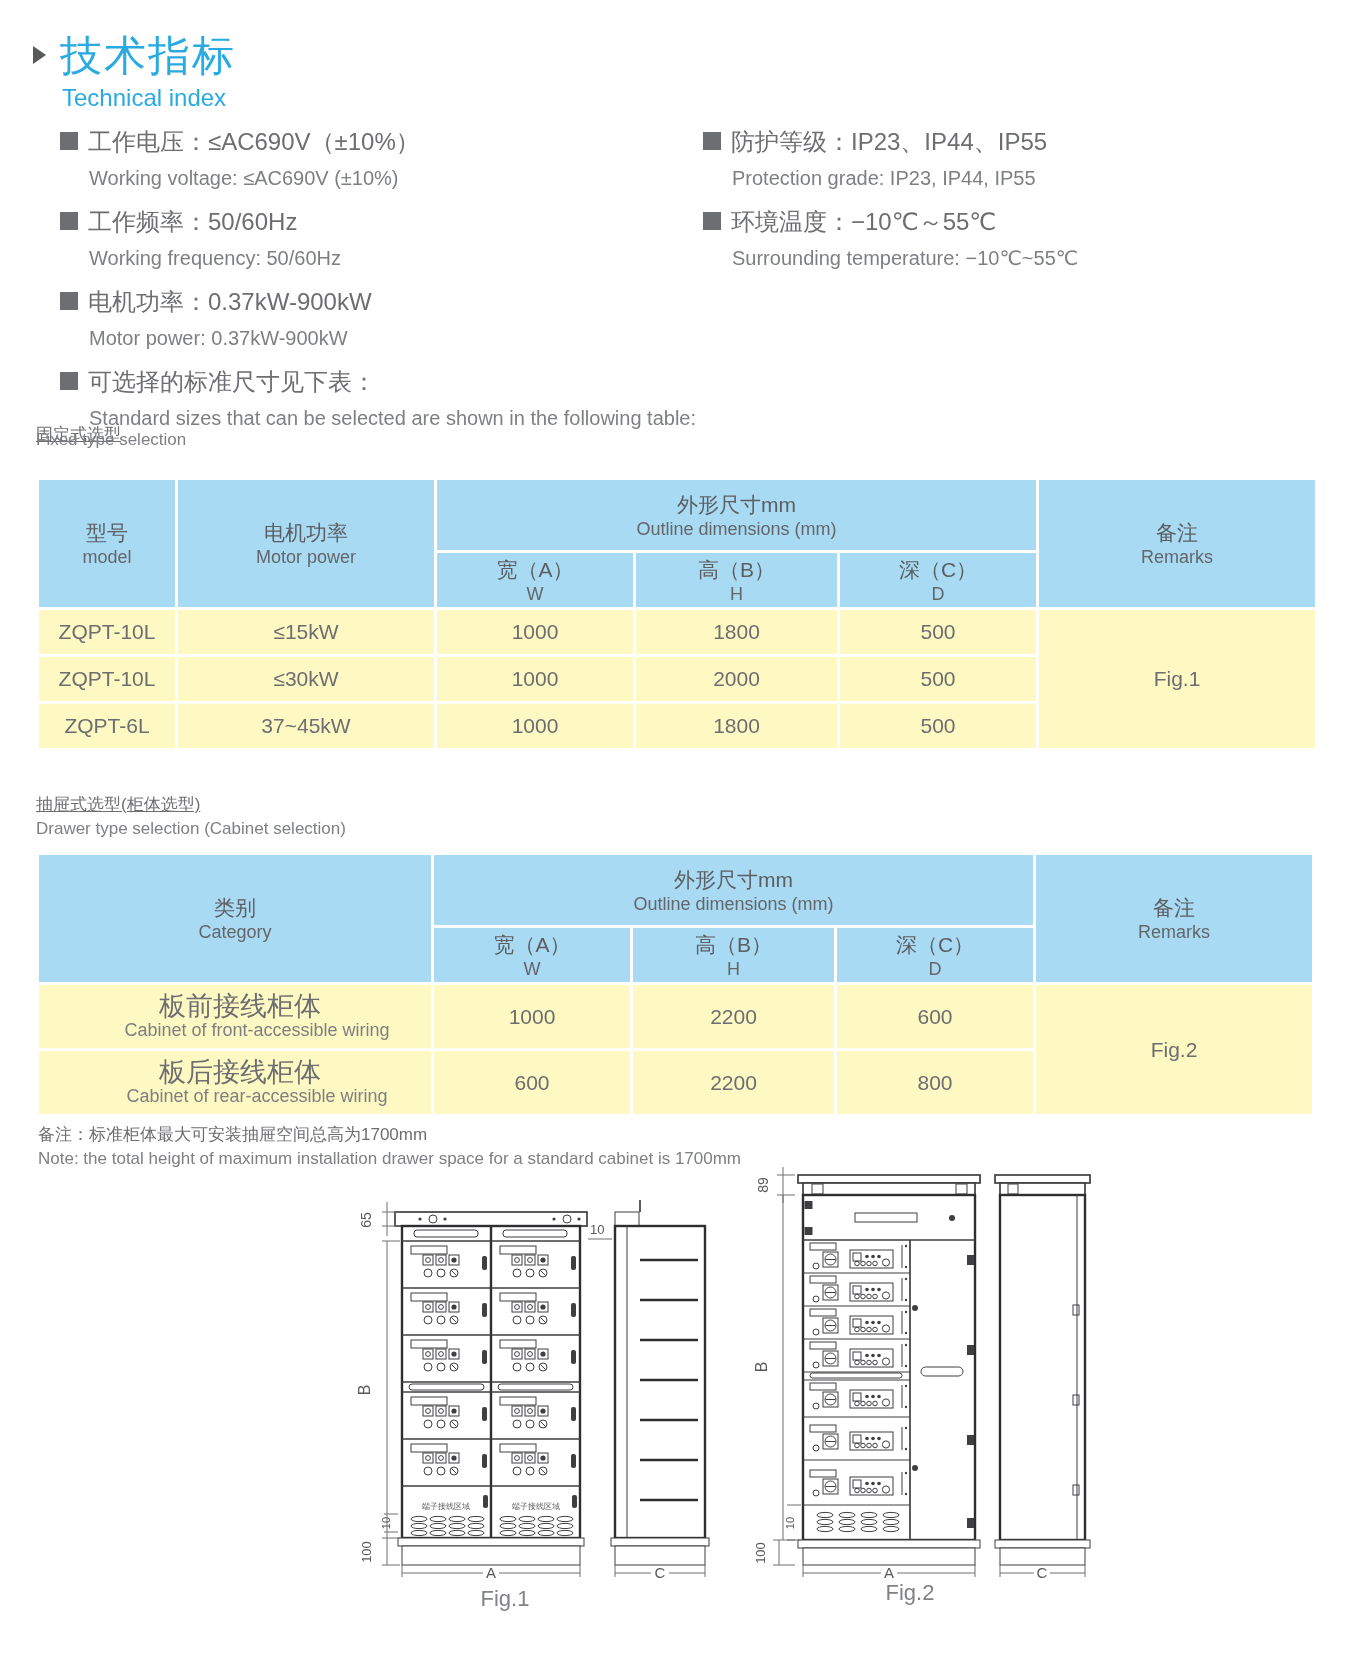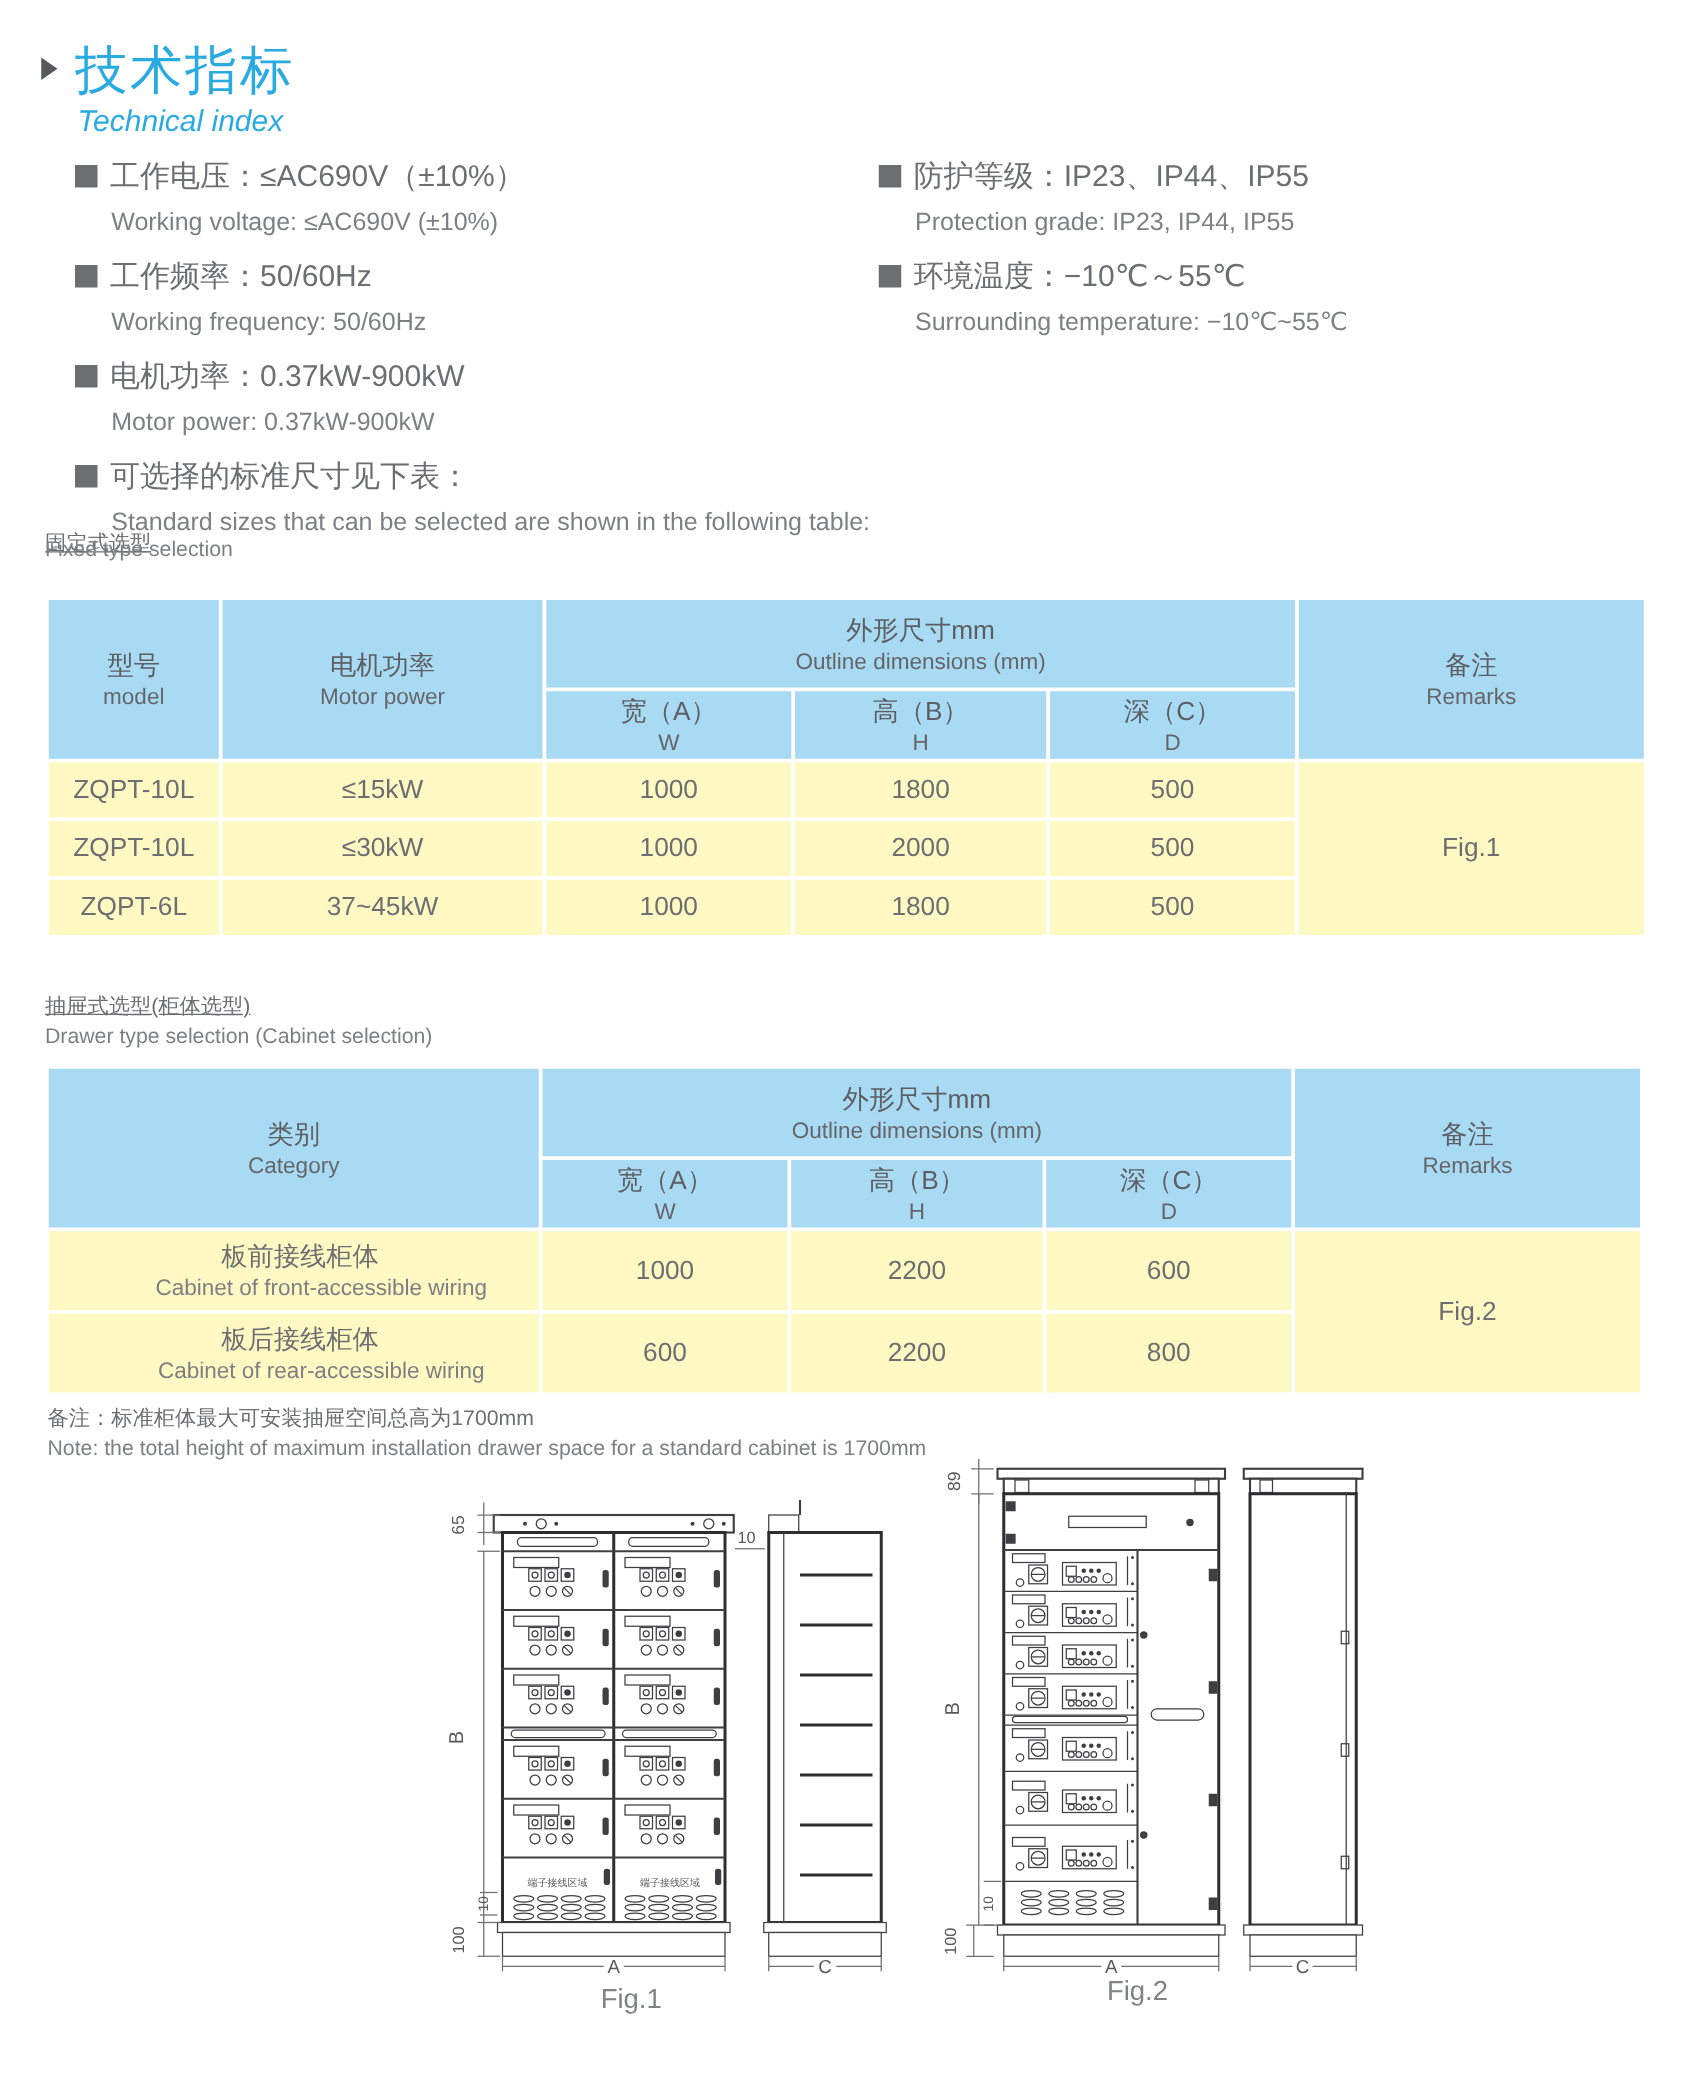--- a/index.html
+++ b/index.html
@@ -3,37 +3,37 @@
 <meta charset="utf-8">
 <style>
 *{margin:0;padding:0;box-sizing:border-box;}
 html,body{background:#ffffff;}
 .page{position:relative;width:1357px;height:1660px;background:#fff;overflow:hidden;
   font-family:"Liberation Sans","DejaVu Sans",sans-serif;color:#6d6e71;}
 
 .title-arrow{position:absolute;left:33px;top:46px;width:0;height:0;
   border-left:13px solid #58595b;border-top:9px solid transparent;border-bottom:9px solid transparent;}
 .title-cn{position:absolute;left:60px;top:30px;font-size:42px;line-height:52px;color:#29abe2;letter-spacing:2px;}
-.title-en{position:absolute;left:62px;top:84px;font-size:24px;color:#29abe2;font-style:italic;}
+.title-en{position:absolute;left:62px;top:84px;font-size:24px;color:#29abe2;}
 
 .spec-col{position:absolute;top:127px;width:640px;}
 .spec-cn{display:flex;align-items:flex-start;font-size:24px;line-height:30px;color:#6d6e71;}
 .sq{flex:0 0 auto;width:18px;height:18px;background:#6d6e71;margin:5px 10px 0 0;}
 .spec-en{font-size:20px;line-height:24px;color:#7d7f83;margin:9px 0 17px 29px;}
 
 .seclabel-cn{position:absolute;left:36px;font-size:17px;color:#6d6e71;text-decoration:underline;}
 .seclabel-en{position:absolute;left:36px;font-size:17px;color:#7d7f83;}
 
 .dtable{position:absolute;left:36px;border-collapse:separate;border-spacing:3px;table-layout:fixed;}
 .dtable th,.dtable td{text-align:center;vertical-align:middle;font-weight:normal;padding:0;}
 .dtable th{background:#a9daf3;color:#5c5e62;}
 .dtable td{background:#fef9c3;color:#6d6e71;font-size:21px;}
 .hcn{font-size:21px;line-height:27px;}
 .hen{font-size:18px;line-height:22px;color:#64666a;}
-.cellcn{font-size:21px;line-height:26px;padding-left:10px;}
+.cellcn{font-size:27px;line-height:26px;padding-left:10px;}
 .cellen{font-size:18px;line-height:22px;color:#7d7f83;margin-left:44px;}
 
 .note-cn{position:absolute;left:38px;font-size:17px;color:#6d6e71;}
 .note-en{position:absolute;left:38px;font-size:17px;color:#7d7f83;}
 
 .fig{position:absolute;}
 .fig .ln{stroke:#3f3f42;stroke-width:1;fill:none;}
 .fig .lnw{stroke:#3f3f42;stroke-width:1;fill:#fff;}
 .fig .ln2{stroke:#3f3f42;stroke-width:1.7;fill:none;}
 .fig .ln2w{stroke:#3f3f42;stroke-width:1.7;fill:#fff;}

